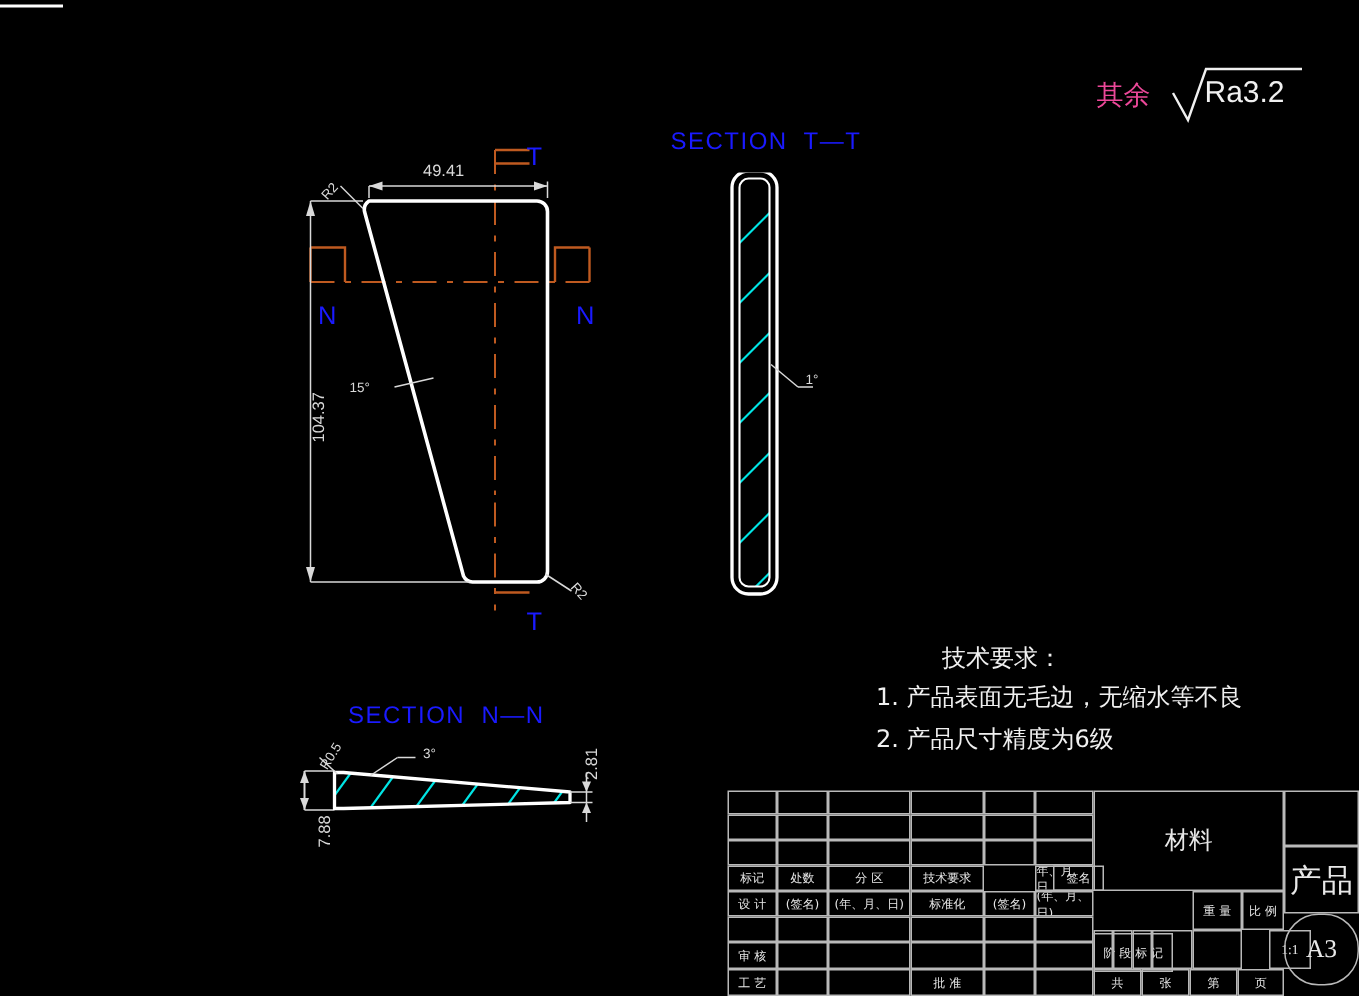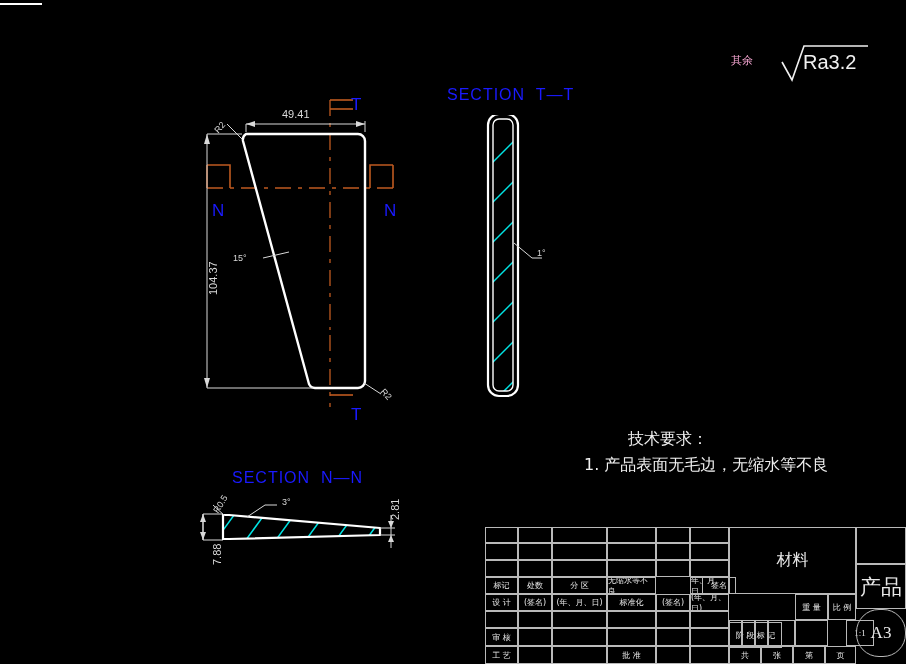--- a/index.html
+++ b/index.html
@@ -24,21 +24,21 @@
   .dim   { font-size: 11px; color: #d9d9d9; font-family: "Liberation Sans", sans-serif; }
   .dim-sm{ font-size: 9px;  color: #d9d9d9; }
   .sec-title {
     font-size: 16px; color: #1a1aff; letter-spacing: 1px;
     font-family: "Liberation Sans", sans-serif;
   }
   .sec-letter { font-size: 17px; color: #1a1aff; font-family: "Liberation Sans", sans-serif; }
   .cn { font-family: "DejaVu Sans", sans-serif; }
   .tech-head { font-size: 16px; color: #f0f0f0; }
   .tech-line { font-size: 16px; color: #f0f0f0; }
-  .rough-cn { font-size: 11px; color: #f9a8d4; }
+  .rough-cn { font-size: 18px; color: #ec4899; }
   .rough-val { font-size: 20px; color: #f0f0f0; font-family: "Liberation Sans", sans-serif; }
   .rot90 { transform-origin: 0 0; }
   
   #titleblock { position: absolute; left: 485px; top: 527px; width: 421px; height: 137px; }
   .tb-cell {
     position: absolute;
     box-sizing: border-box;
     border: 1px solid #b9b9b9;
     color: #e8e8e8;
     display: flex; align-items: center; justify-content: center;
@@ -196,20 +196,21 @@
     <path d="M196,40 L193,47 L199,47 Z" fill="#d9d9d9"></path>
   </svg>
 
   <div class="txt dim rot90" style="left:212px; top:565px; transform: rotate(-90deg);">7.88</div>
   <div class="txt dim rot90" style="left:390px; top:520px; transform: rotate(-90deg);">2.81</div>
   <div class="txt dim-sm rot90" style="left:212px; top:510px; transform: rotate(-58deg);">R0.5</div>
   <div class="txt dim-sm" style="left:282px; top:498px;">3°</div>
 
   <div class="txt tech-head cn" style="left:584px; top:431px;margin-left:44px;">技术要求：</div>
   <div class="txt tech-line cn" style="left:584px; top:457px;">1. 产品表面无毛边，无缩水等不良</div>
+  <div class="txt tech-line cn" style="left:584px; top:485px;">2. 产品尺寸精度为6级</div>
 
   <div id="titleblock">
 
     <div class="tb-cell" style="left:0px;   top:0px;  width:33px; height:16px;"></div>
     <div class="tb-cell" style="left:33px;  top:0px;  width:34px; height:16px;"></div>
     <div class="tb-cell" style="left:67px;  top:0px;  width:55px; height:16px;"></div>
     <div class="tb-cell" style="left:122px; top:0px;  width:49px; height:16px;"></div>
     <div class="tb-cell" style="left:171px; top:0px;  width:34px; height:16px;"></div>
     <div class="tb-cell" style="left:205px; top:0px;  width:39px; height:16px;"></div>
 
@@ -223,21 +224,21 @@
     <div class="tb-cell" style="left:0px;   top:33px; width:33px; height:17px;"></div>
     <div class="tb-cell" style="left:33px;  top:33px; width:34px; height:17px;"></div>
     <div class="tb-cell" style="left:67px;  top:33px; width:55px; height:17px;"></div>
     <div class="tb-cell" style="left:122px; top:33px; width:49px; height:17px;"></div>
     <div class="tb-cell" style="left:171px; top:33px; width:34px; height:17px;"></div>
     <div class="tb-cell" style="left:205px; top:33px; width:39px; height:17px;"></div>
 
     <div class="tb-cell" style="left:0px;   top:50px; width:33px; height:17px;">标记</div>
     <div class="tb-cell" style="left:33px;  top:50px; width:34px; height:17px;">处数</div>
     <div class="tb-cell" style="left:67px;  top:50px; width:55px; height:17px;">分  区</div>
-    <div class="tb-cell" style="left:122px; top:50px; width:49px; height:17px;">无缩水等不良</div>
+    <div class="tb-cell" style="left:122px; top:50px; width:49px; height:17px;">技术要求</div>
     <div class="tb-cell" style="left:171px; top:50px; width:34px; height:17px;margin-left:46px;">签名</div>
     <div class="tb-cell" style="left:205px; top:50px; width:39px; height:17px;">年、月、日</div>
 
     <div class="tb-cell" style="left:0px;   top:67px; width:33px; height:17px;">设  计</div>
     <div class="tb-cell" style="left:33px;  top:67px; width:34px; height:17px;">(签名)</div>
     <div class="tb-cell" style="left:67px;  top:67px; width:55px; height:17px;">(年、月、日)</div>
     <div class="tb-cell" style="left:122px; top:67px; width:49px; height:17px;">标准化</div>
     <div class="tb-cell" style="left:171px; top:67px; width:34px; height:17px;">(签名)</div>
     <div class="tb-cell" style="left:205px; top:67px; width:39px; height:17px;">(年、月、日)</div>
 

